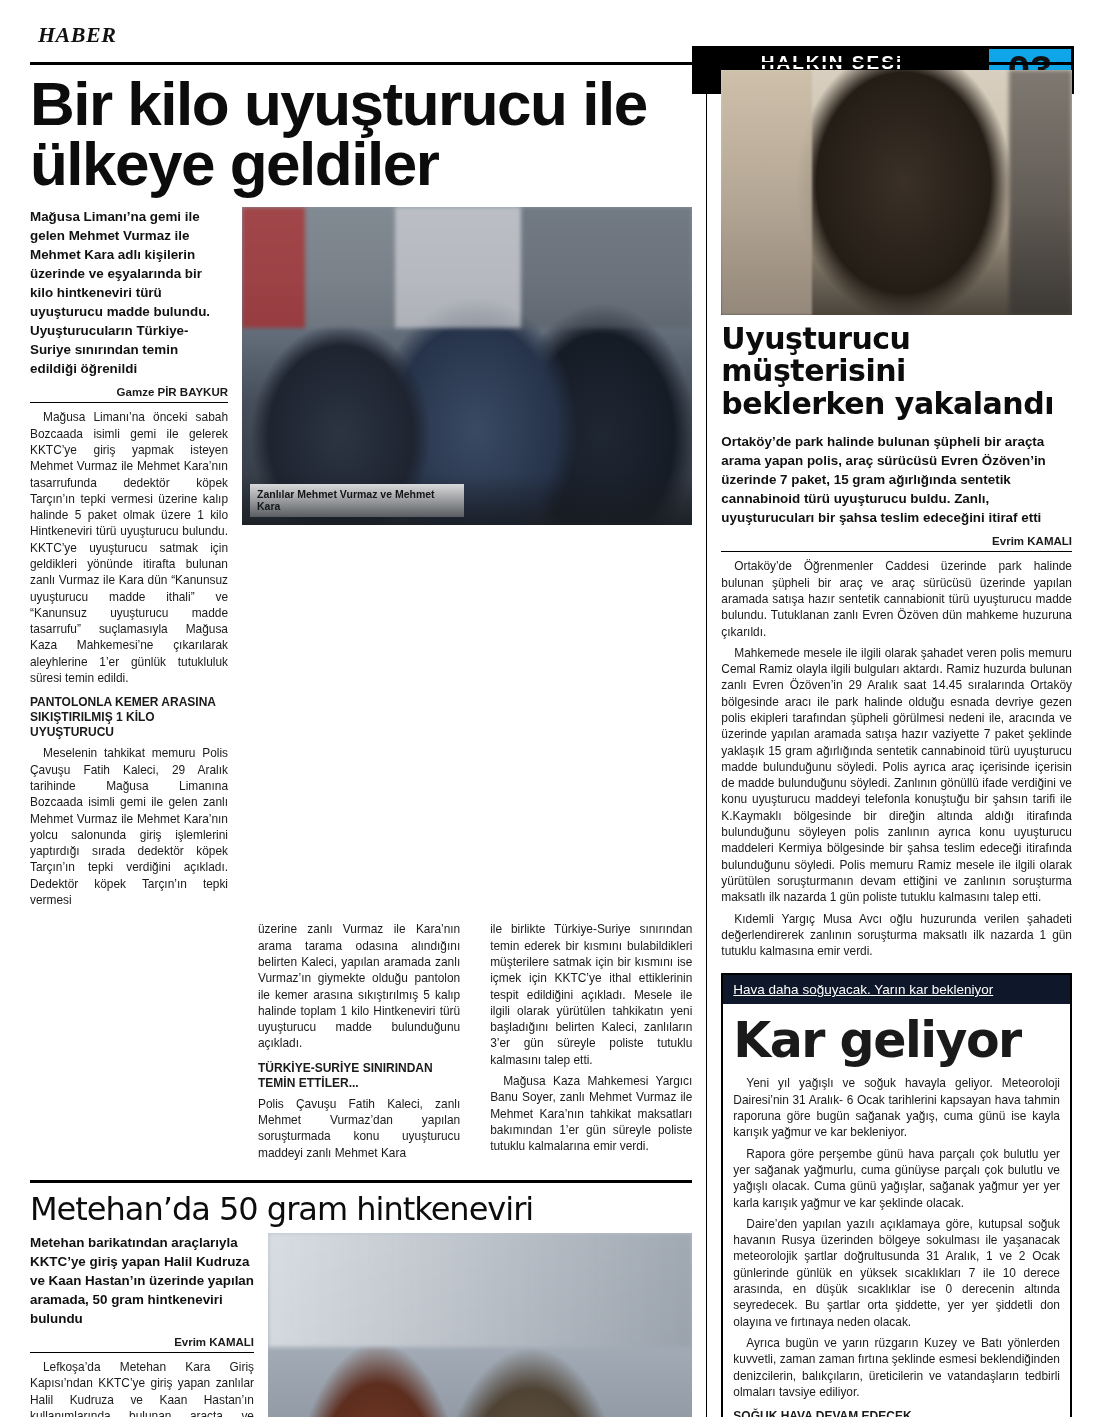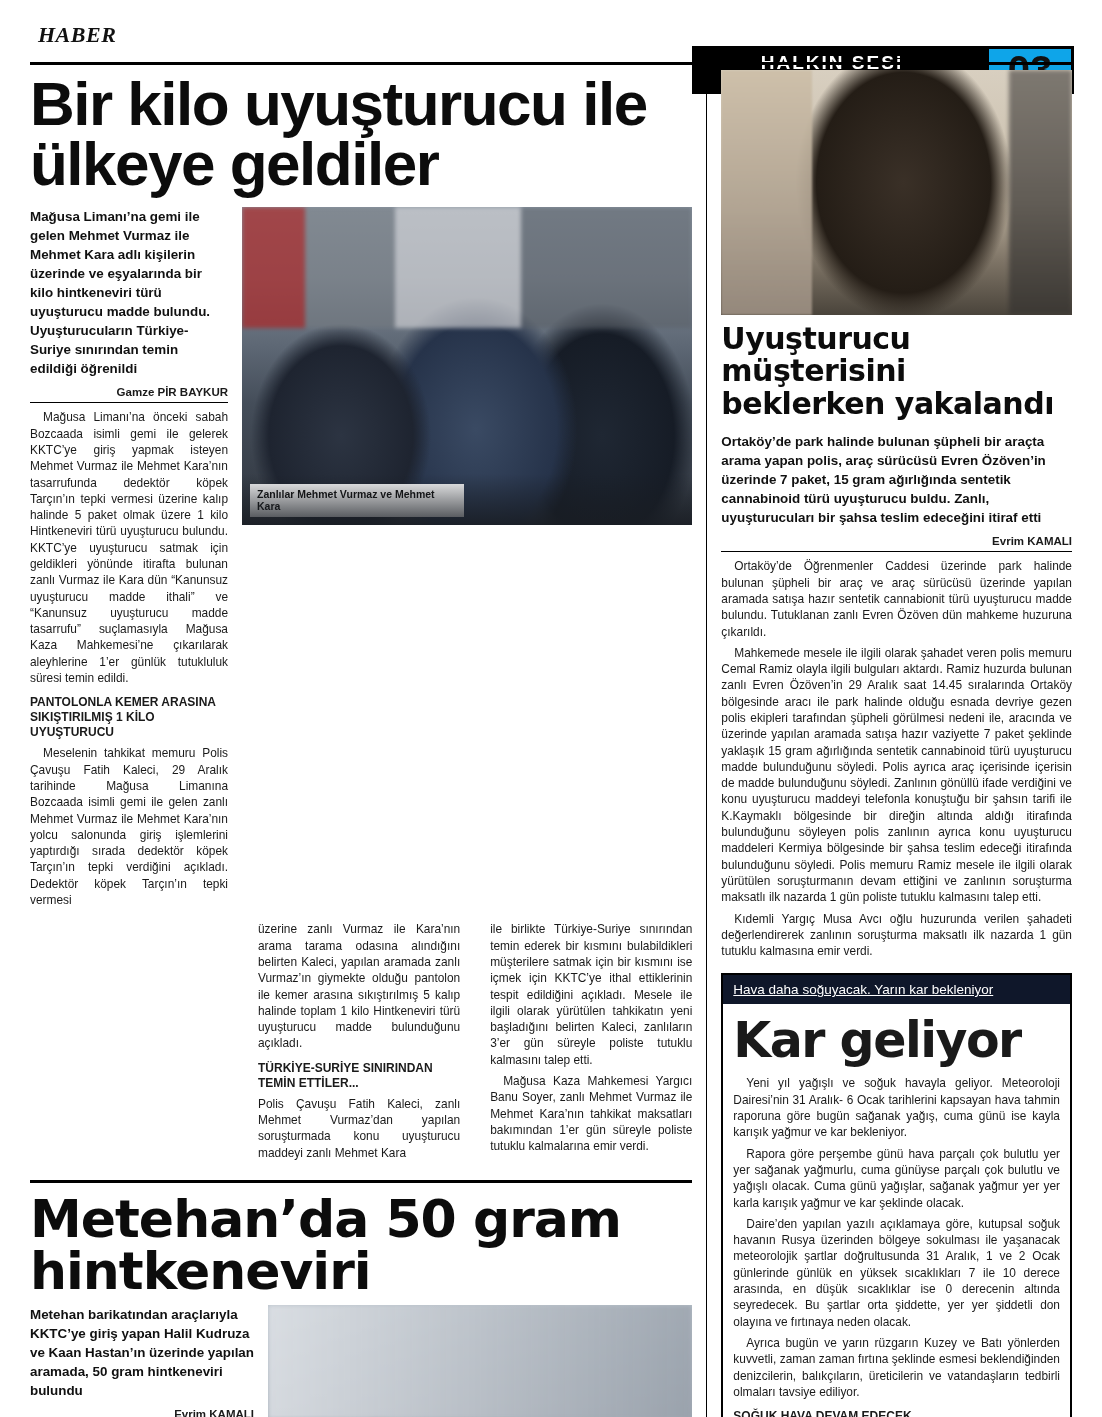--- a/index.html
+++ b/index.html
@@ -121,22 +121,22 @@
     font-family: "DejaVu Sans", sans-serif;
     font-weight: bold;
     font-size: 30px;
     line-height: 1.08;
     margin: 8px 0 12px 0;
     letter-spacing: -0.5px;
     color: #0c0c0c;
   }
   h2.headline-mid {
     font-family: "DejaVu Sans", sans-serif;
-    font-weight: bold;
-    font-size: 52px;
+    font-weight: normal;
+    font-size: 32px;
     line-height: 1.0;
     margin: 10px 0 8px 0;
     letter-spacing: -1px;
     color: #0c0c0c;
   }
 
   .lede {
     font-weight: bold;
     font-size: 13.4px;
     line-height: 1.42;

